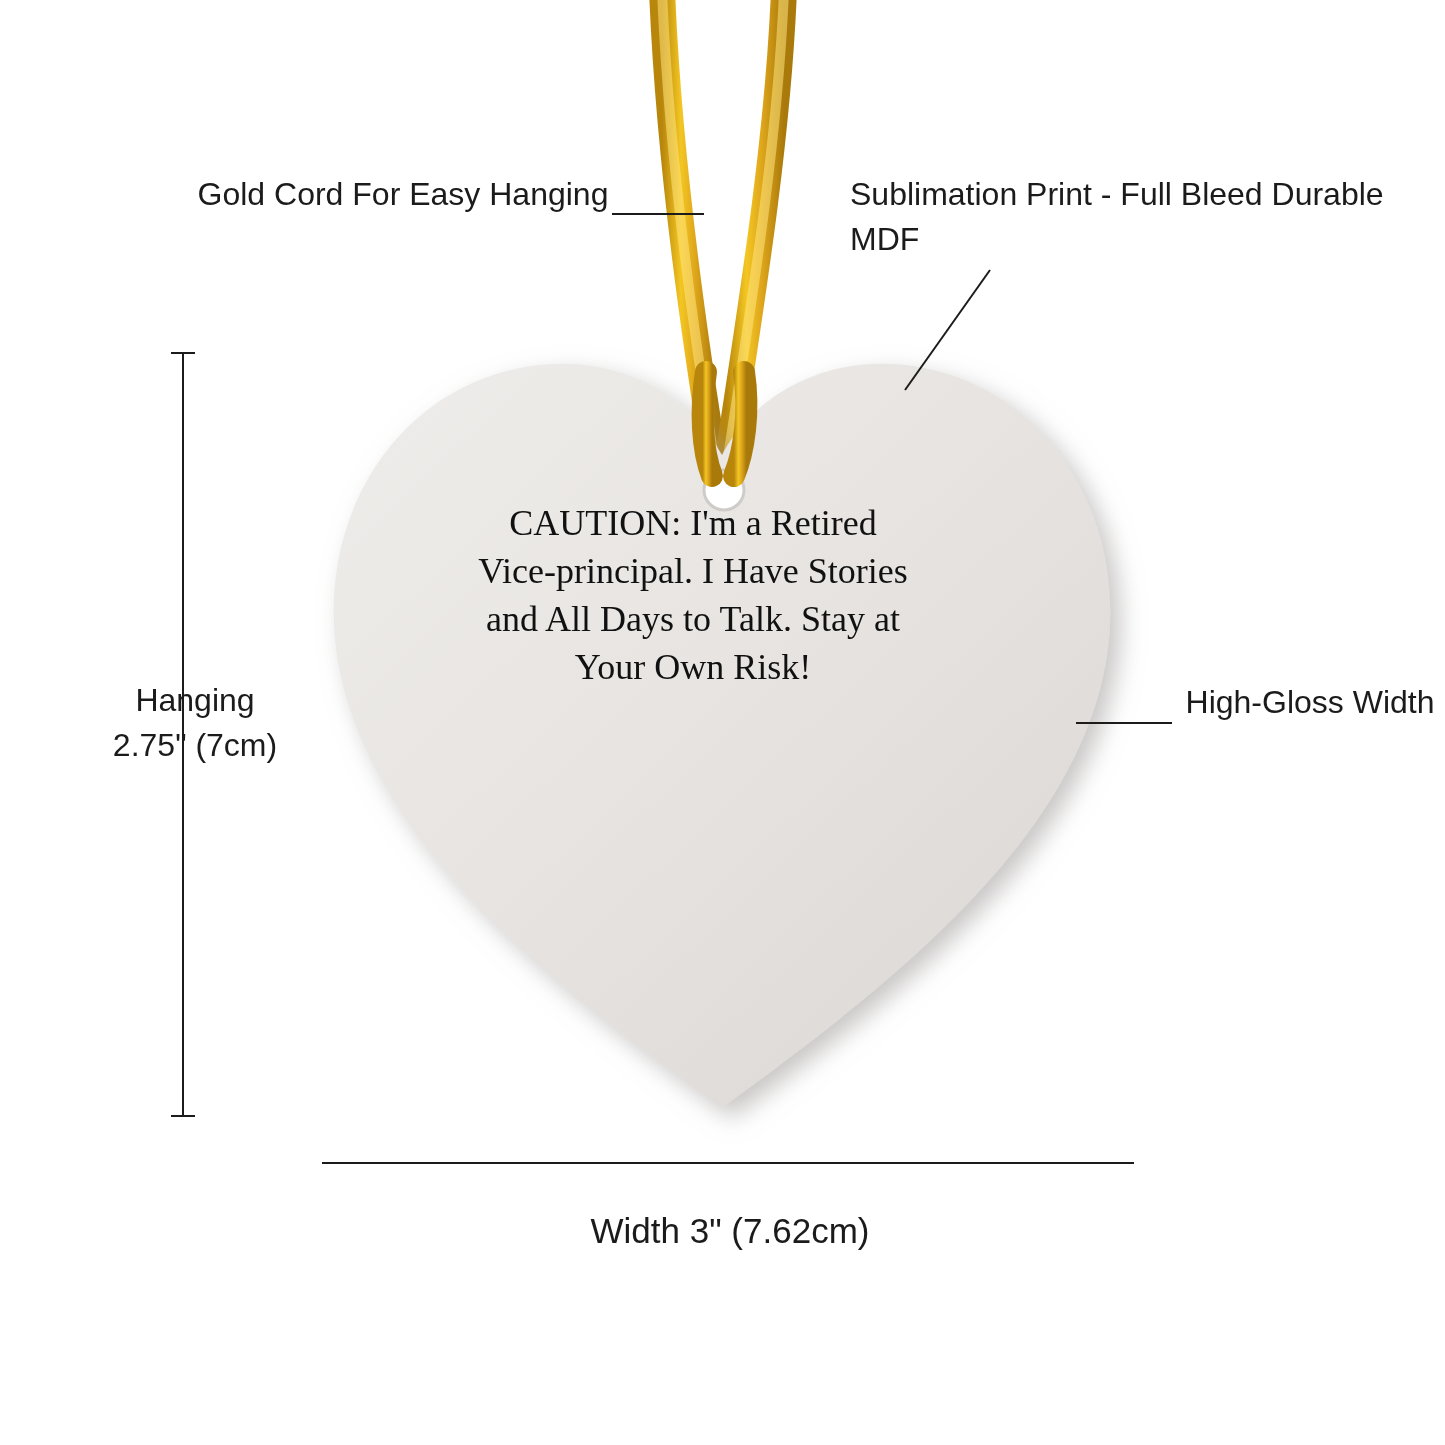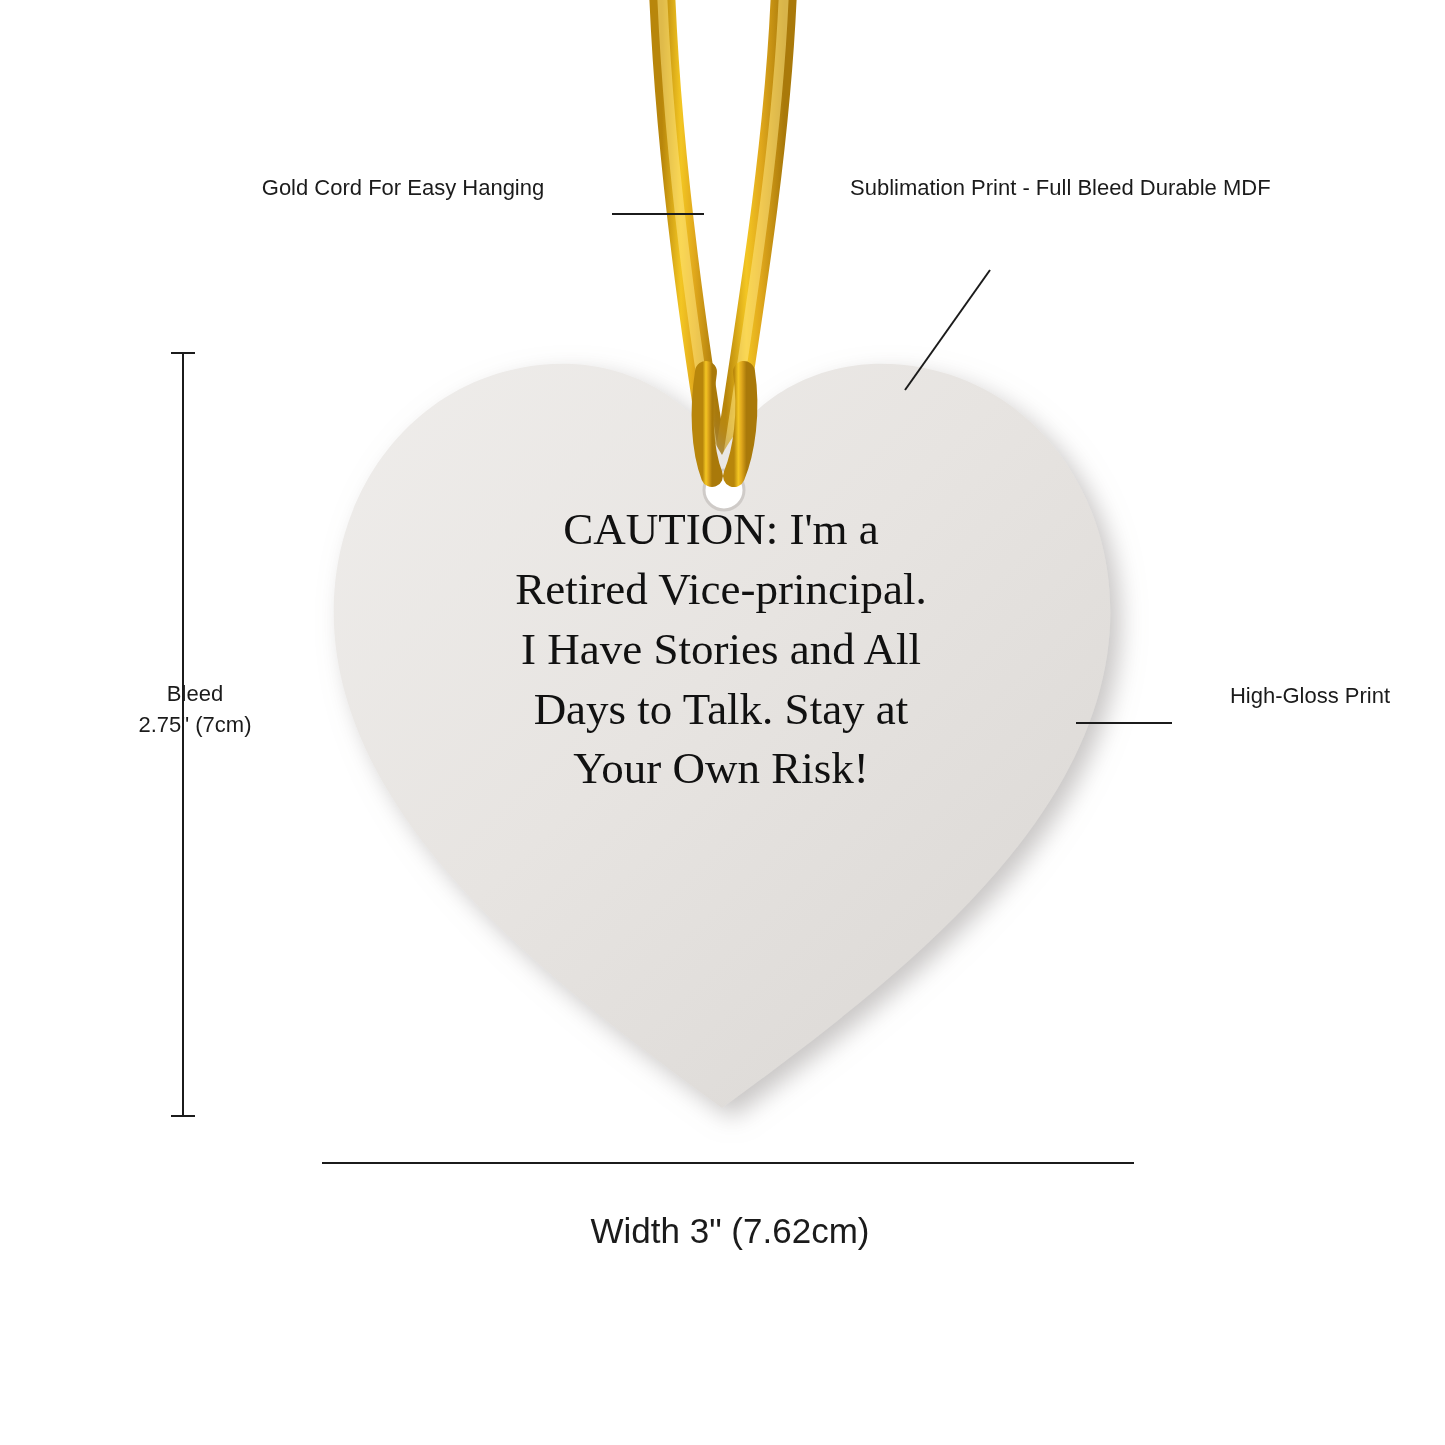--- a/index.html
+++ b/index.html
@@ -13,21 +13,21 @@
     height: 1445px;
     background: #ffffff;
     font-family: "Liberation Sans", sans-serif;
     overflow: hidden;
   }
 
   
   .annot {
     position: absolute;
     color: #1b1b1b;
-    font-size: 22px;
+    font-size: 32px;
     line-height: 1.42;
     font-family: "Liberation Sans", sans-serif;
     white-space: pre-line;
   }
   #annot-cord {
     left: 188px;
     top: 172px;
     width: 430px;
     text-align: center;
   }
@@ -104,27 +104,27 @@
     position: absolute;
     left: 0;
     top: 0;
     width: 1445px;
     height: 1445px;
     pointer-events: none;
   }
 
   #heart-text {
     position: absolute;
-    left: 506px;
+    left: 478px;
     top: 500px;
     width: 430px;
     text-align: center;
     color: #111111;
     font-family: "Liberation Serif", serif;
-    font-size: 45px;
+    font-size: 36px;
     line-height: 1.33;
     font-weight: 500;
   }
 </style>
 </head>
 <body>
 
 <div id="stage">
 
   <svg id="ornament" viewBox="0 0 1445 1445">
@@ -167,26 +167,26 @@
       <path d="M744 372 C 750 412, 744 452, 734 476" stroke-width="22"></path>
     </g>
 
     <line x1="905" y1="390" x2="990" y2="270" stroke="#1b1b1b" stroke-width="2"></line>
   </svg>
 
   <div id="heart-text">CAUTION: I'm a Retired Vice-principal. I Have Stories and All Days to Talk. Stay at Your Own Risk!</div>
 
   <div class="annot" id="annot-cord">Gold Cord For Easy Hanging</div>
   <div class="annot" id="annot-print">Sublimation Print - Full Bleed Durable MDF</div>
-  <div class="annot" id="annot-gloss">High-Gloss Print</div>
+  <div class="annot" id="annot-gloss">High-Gloss Width</div>
 
   <div class="rule" id="leader-cord"></div>
   <div class="rule" id="leader-gloss"></div>
 
   <div class="rule" id="dim-height-line"></div>
   <div class="rule" id="dim-height-cap-top"></div>
   <div class="rule" id="dim-height-cap-bottom"></div>
-  <div class="annot" id="annot-height"><span>Bleed</span><br><span>2.75" (7cm)</span></div>
+  <div class="annot" id="annot-height"><span>Hanging</span><br><span>2.75" (7cm)</span></div>
 
   <div class="rule" id="dim-width-line"></div>
   <div class="annot" id="annot-width">Width 3" (7.62cm)</div>
 
 </div>
 
 </body></html>

